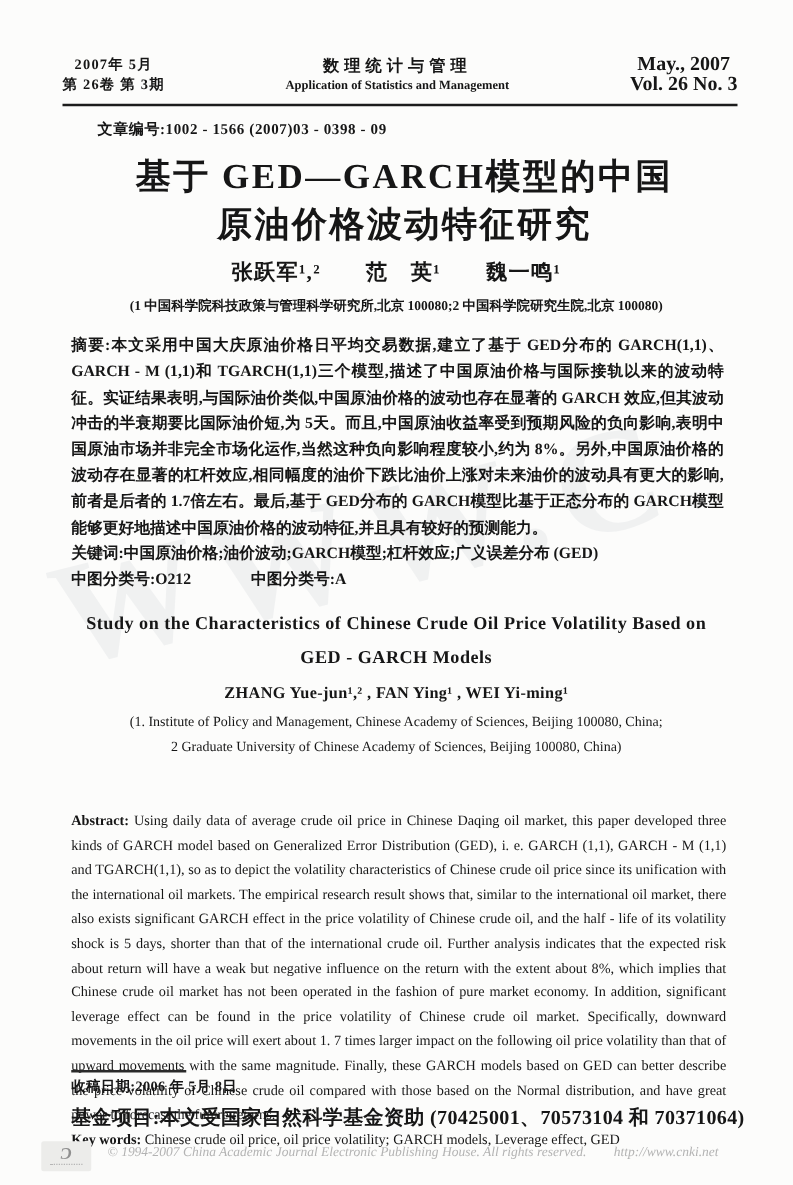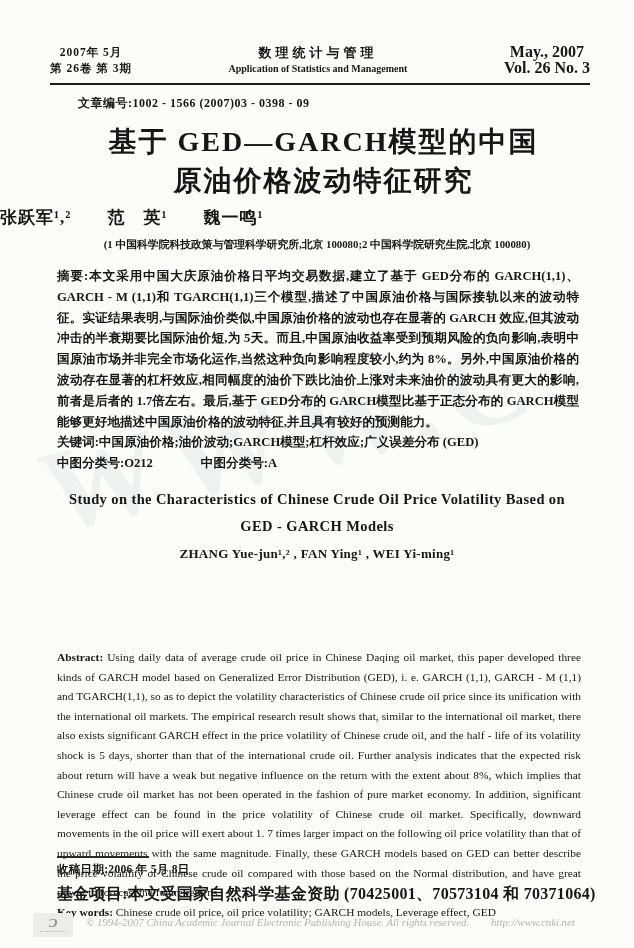--- a/index.html
+++ b/index.html
@@ -12,21 +12,21 @@
   .hdr{position:absolute;top:44px;left:50px;right:44px;display:flex;justify-content:space-between;align-items:flex-start;}
   .hdr-col{text-align:center;}
   .hdr-cn-line{font-size:11.5px;font-weight:600;line-height:16px;letter-spacing:1px;}
   .hdr-journal-cn{font-size:13px;font-weight:700;letter-spacing:4px;line-height:17px;}
   .hdr-journal-en{font-size:10px;font-weight:600;line-height:15px;}
   .hdr-en-line{font-size:16px;font-weight:700;line-height:16px;}
   .hdr-rule{position:absolute;top:83px;left:50px;right:44px;height:2px;background:#1c1c1c;}
   
   .article-no{position:absolute;top:95px;left:78px;font-size:12px;font-weight:600;letter-spacing:.5px;}
   .title-cn{position:absolute;top:122px;left:0;right:0;text-align:center;font-weight:700;font-size:28px;line-height:39px;letter-spacing:2px;padding-left:13px;}
-  .authors-cn{position:absolute;top:206px;left:0;right:0;font-size:17px;font-weight:600;letter-spacing:1px;}
+  .authors-cn{position:absolute;top:206px;left:0;right:0;text-align:center;font-size:17px;font-weight:600;letter-spacing:1px;}
   .affil-cn{position:absolute;top:238px;left:0;right:0;text-align:center;font-size:10.8px;font-weight:600;}
   
   .abs-cn{position:absolute;top:266px;left:57px;right:55px;font-size:12.6px;line-height:20.8px;font-weight:600;text-align:justify;}
   .abs-cn .lbl{font-weight:700;}
   .clc-row{display:flex;}
   .clc-b{margin-left:48px;}
   
   .title-en{position:absolute;top:486px;left:20px;right:20px;text-align:center;font-weight:700;font-size:14.5px;line-height:27px;letter-spacing:.4px;}
   .authors-en{position:absolute;top:546px;left:0;right:0;text-align:center;font-size:13px;font-weight:600;letter-spacing:.3px;}
   .affil-en{position:absolute;top:568px;left:0;right:0;text-align:center;font-size:11.2px;line-height:20px;}
@@ -87,20 +87,24 @@
       <span class="lbl">中图分类号:O212</span>
       <span class="lbl clc-b">中图分类号:A</span>
     </div>
   </div>
 
   <div class="title-en">
     <div>Study on the Characteristics of Chinese Crude Oil Price Volatility Based on</div>
     <div>GED - GARCH Models</div>
   </div>
   <div class="authors-en">ZHANG Yue-jun¹,² ,  FAN Ying¹ ,  WEI Yi-ming¹</div>
+  <div class="affil-en">
+    <div>(1.  Institute of Policy and Management, Chinese Academy of Sciences, Beijing 100080, China;</div>
+    <div>2  Graduate University of Chinese Academy of Sciences, Beijing 100080, China)</div>
+  </div>
 
   <div class="abs-en">
     <div><span class="lbl">Abstract:</span> <span>Using daily data of average crude oil price in Chinese Daqing oil market, this paper developed three kinds of GARCH model based on Generalized Error Distribution (GED), i. e.  GARCH (1,1), GARCH - M (1,1) and TGARCH(1,1), so as to depict the volatility characteristics of Chinese crude oil price since its unification with the international oil markets. The empirical research result shows that, similar to the international oil market, there also exists significant GARCH effect in the price volatility of Chinese crude oil, and the half - life of its volatility shock is 5 days, shorter than that of the international crude oil. Further analysis indicates that the expected risk about return will have a weak but negative influence on the return with the extent about 8%, which implies that Chinese crude oil market has not been operated in the fashion of pure market economy. In addition, significant leverage effect can be found in the price volatility of Chinese crude oil market. Specifically, downward movements in the oil price will exert about 1. 7 times larger impact on the following oil price volatility than that of upward movements with the same magnitude. Finally, these GARCH models based on GED can better describe the price volatility of Chinese crude oil compared with those based on the Normal distribution, and have great power to forecast the future returns.</span></div>
     <div><span class="lbl">Key words:</span> <span>Chinese crude oil price, oil price volatility;  GARCH models, Leverage effect, GED</span></div>
   </div>
 
   <div class="footnote-rule"></div>
   <div class="received">收稿日期:2006 年 5月 8日</div>
   <div class="funding">基金项目:本文受国家自然科学基金资助 (70425001、70573104 和 70371064)</div>
 

